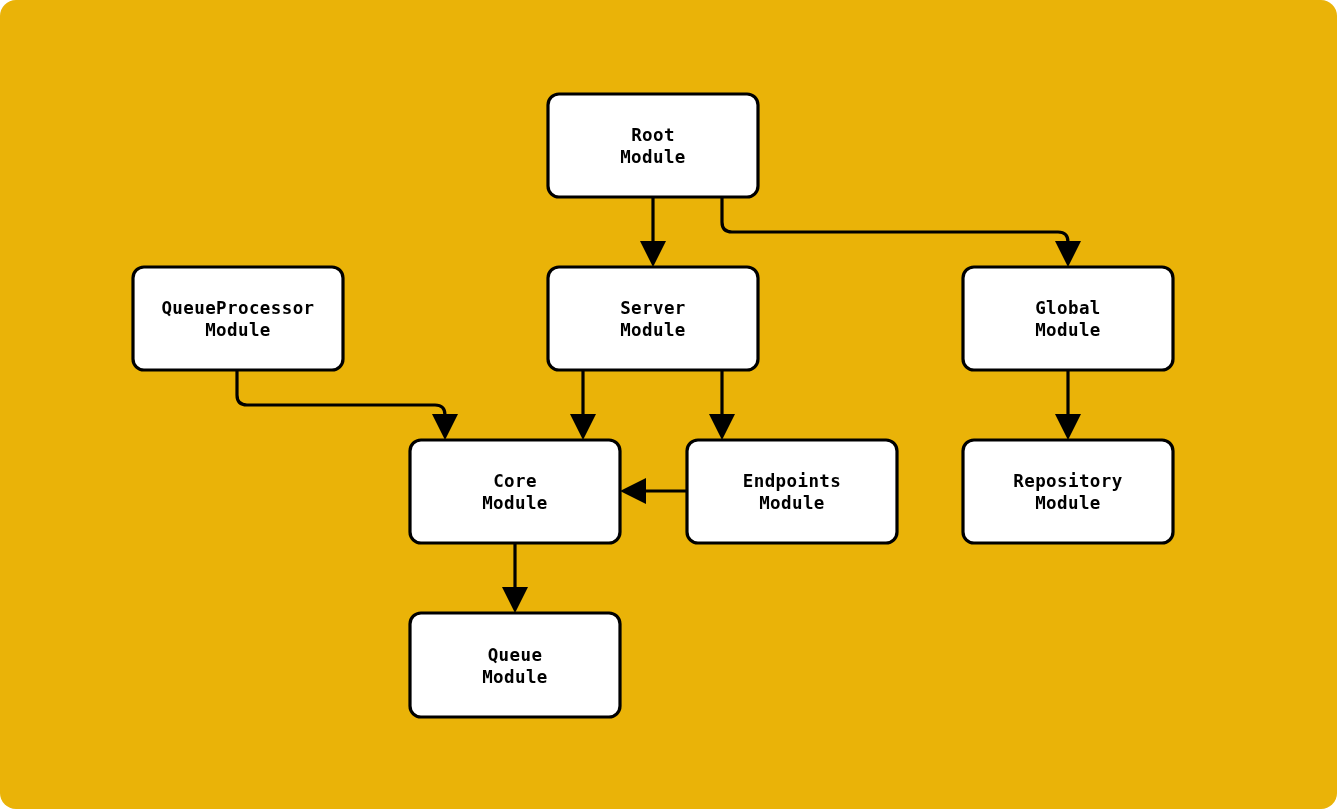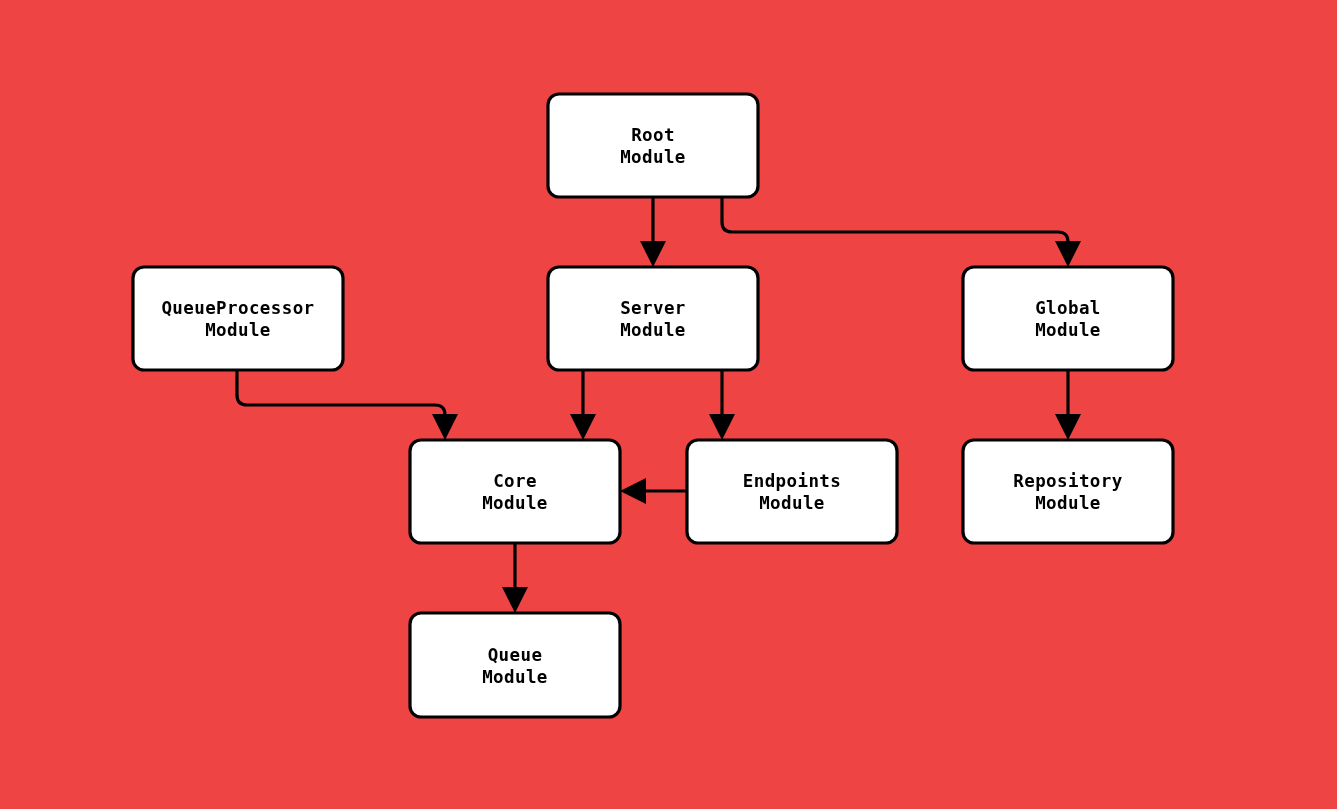--- a/index.html
+++ b/index.html
@@ -10,21 +10,22 @@
   body {
     width: 1337px;
     height: 809px;
     overflow: hidden;
     font-family: "DejaVu Sans Mono", "Liberation Mono", monospace;
   }
   #diagram-canvas {
     position: relative;
     width: 1337px;
     height: 809px;
-    background: #ef4444;
+    background: #eab308;
+    border-radius: 16px;
   }
   #diagram-svg {
     position: absolute;
     top: 0;
     left: 0;
     width: 1337px;
     height: 809px;
     display: block;
   }
   .node-rect {

